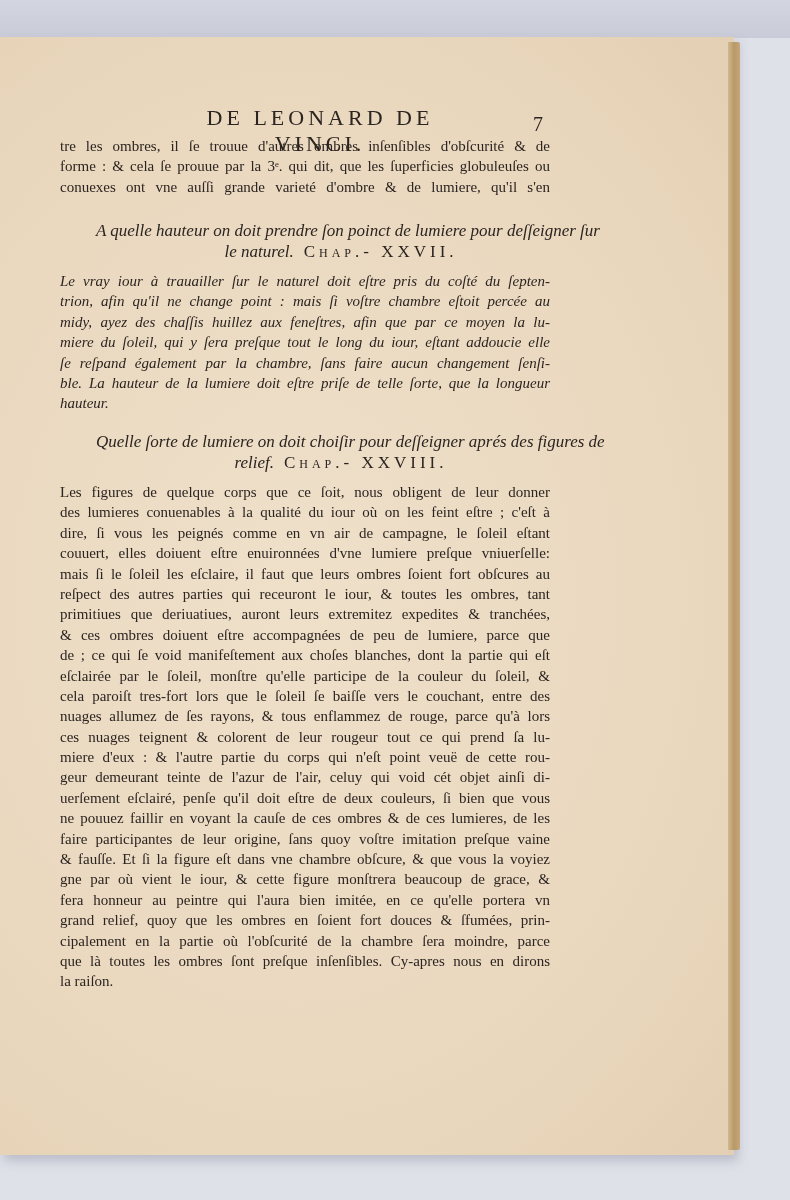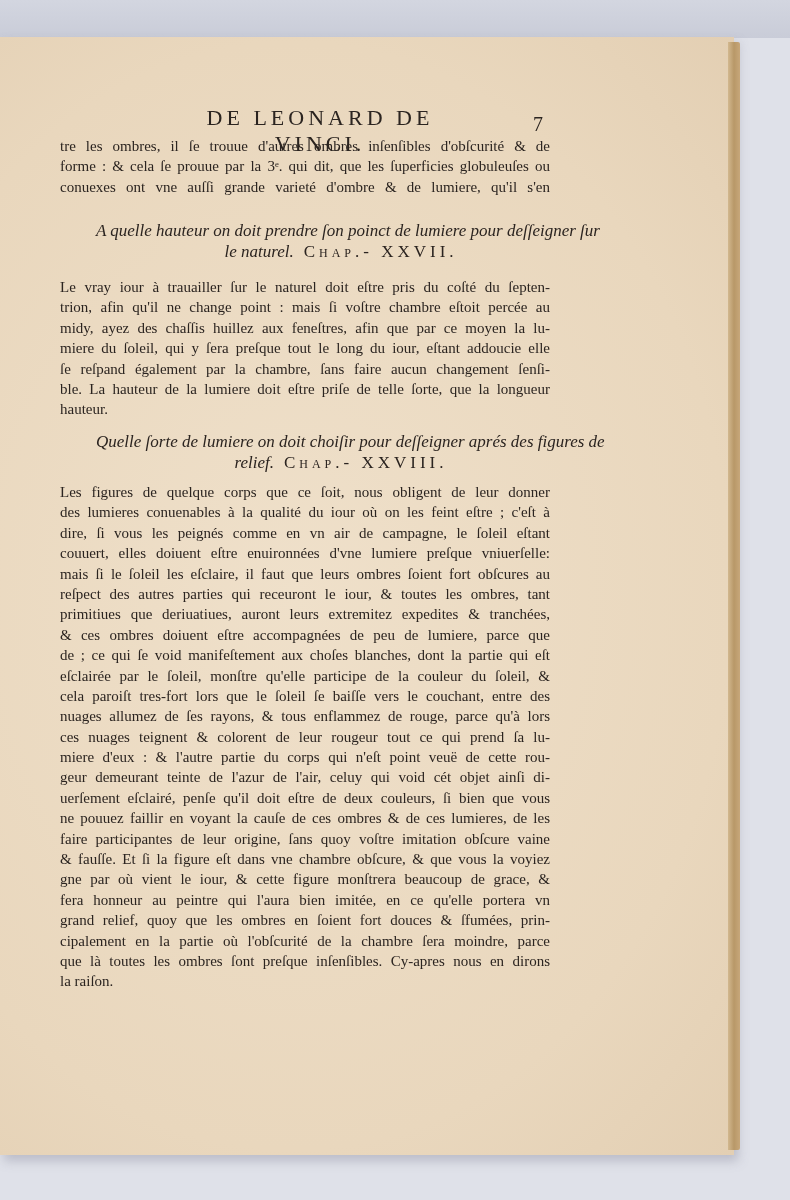--- a/index.html
+++ b/index.html
@@ -34,21 +34,21 @@
   <span class="line">tre les ombres, il ſe trouue d'autres ombres inſenſibles d'obſcurité &amp; de</span>
   <span class="line">forme : &amp; cela ſe prouue par la 3ᵉ. qui dit, que les ſuperficies globuleuſes ou</span>
   <span class="line">conuexes ont vne auſſi grande varieté d'ombre &amp; de lumiere, qu'il s'en</span>
 </div>
 
 <div class="heading" style="top:220px;">
   <span class="l">A quelle hauteur on doit prendre ſon poinct de lumiere pour deſſeigner ſur</span>
   <span class="l"><span>le naturel.</span><span class="chap smallcaps">Chap.- XXVII.</span></span>
 </div>
 
-<div class="para" style="top:277px;">
+<div class="para" style="top:271px;font-style:italic;">
   <span class="line">Le vray iour à trauailler ſur le naturel doit eſtre pris du coſté du ſepten-</span>
   <span class="line">trion, afin qu'il ne change point : mais ſi voſtre chambre eſtoit percée au</span>
   <span class="line">midy, ayez des chaſſis huillez aux feneſtres, afin que par ce moyen la lu-</span>
   <span class="line">miere du ſoleil, qui y ſera preſque tout le long du iour, eſtant addoucie elle</span>
   <span class="line">ſe reſpand également par la chambre, ſans faire aucun changement ſenſi-</span>
   <span class="line">ble. La hauteur de la lumiere doit eſtre priſe de telle ſorte, que la longueur</span>
   <span class="line last">hauteur.</span>
 </div>
 
 <div class="heading" style="top:431px;">
@@ -67,21 +67,21 @@
   <span class="line">&amp; ces ombres doiuent eſtre accompagnées de peu de lumiere, parce que</span>
   <span class="line">de ; ce qui ſe void manifeſtement aux choſes blanches, dont la partie qui eſt</span>
   <span class="line">eſclairée par le ſoleil, monſtre qu'elle participe de la couleur du ſoleil, &amp;</span>
   <span class="line">cela paroiſt tres-fort lors que le ſoleil ſe baiſſe vers le couchant, entre des</span>
   <span class="line">nuages allumez de ſes rayons, &amp; tous enflammez de rouge, parce qu'à lors</span>
   <span class="line">ces nuages teignent &amp; colorent de leur rougeur tout ce qui prend ſa lu-</span>
   <span class="line">miere d'eux : &amp; l'autre partie du corps qui n'eſt point veuë de cette rou-</span>
   <span class="line">geur demeurant teinte de l'azur de l'air, celuy qui void cét objet ainſi di-</span>
   <span class="line">uerſement eſclairé, penſe qu'il doit eſtre de deux couleurs, ſi bien que vous</span>
   <span class="line">ne pouuez faillir en voyant la cauſe de ces ombres &amp; de ces lumieres, de les</span>
-  <span class="line">faire participantes de leur origine, ſans quoy voſtre imitation obſcure vaine</span>
+  <span class="line">faire participantes de leur origine, ſans quoy voſtre imitation preſque vaine</span>
   <span class="line">&amp; fauſſe. Et ſi la figure eſt dans vne chambre obſcure, &amp; que vous la voyiez</span>
   <span class="line">gne par où vient le iour, &amp; cette figure monſtrera beaucoup de grace, &amp;</span>
   <span class="line">fera honneur au peintre qui l'aura bien imitée, en ce qu'elle portera vn</span>
   <span class="line">grand relief, quoy que les ombres en ſoient fort douces &amp; ſfumées, prin-</span>
   <span class="line">cipalement en la partie où l'obſcurité de la chambre ſera moindre, parce</span>
   <span class="line">que là toutes les ombres ſont preſque inſenſibles. Cy-apres nous en dirons</span>
   <span class="line last">la raiſon.</span>
 </div>
 
 </body></html>

